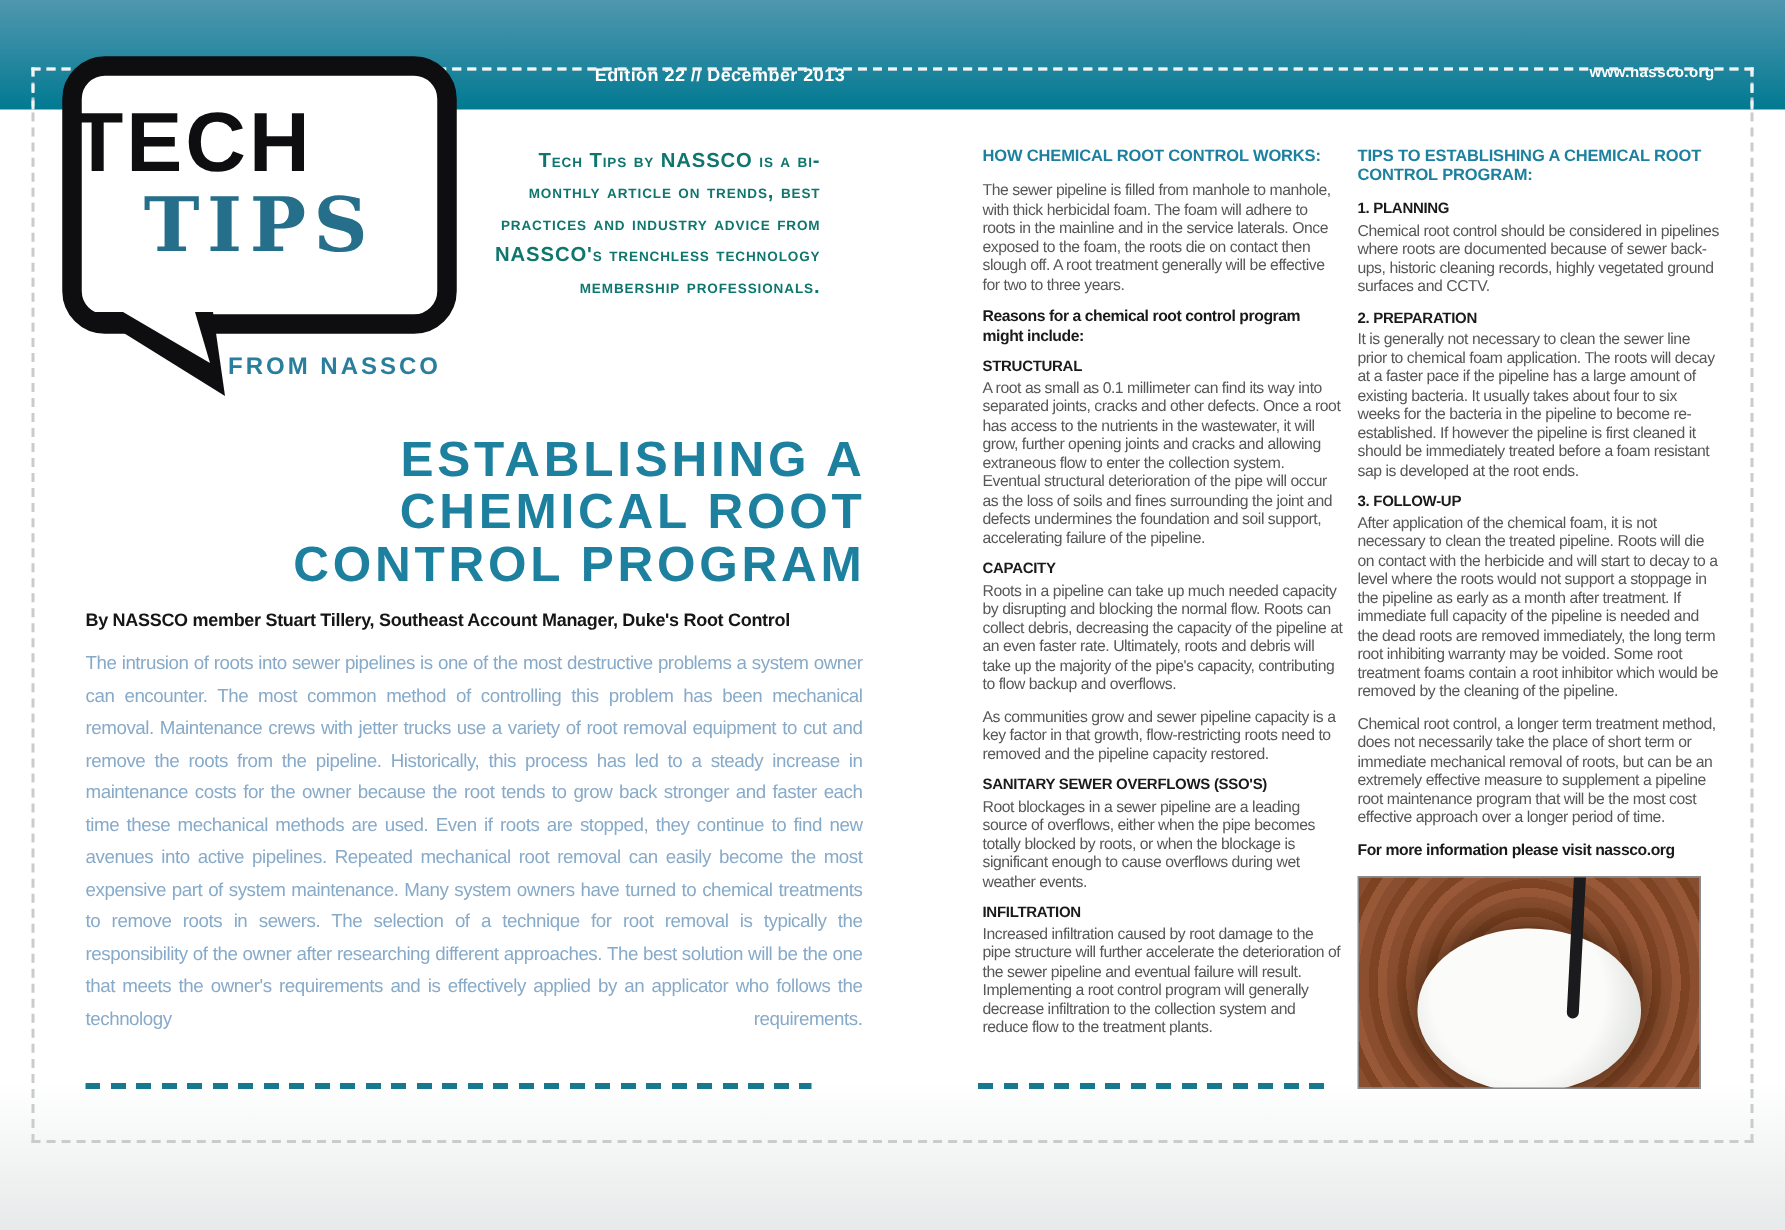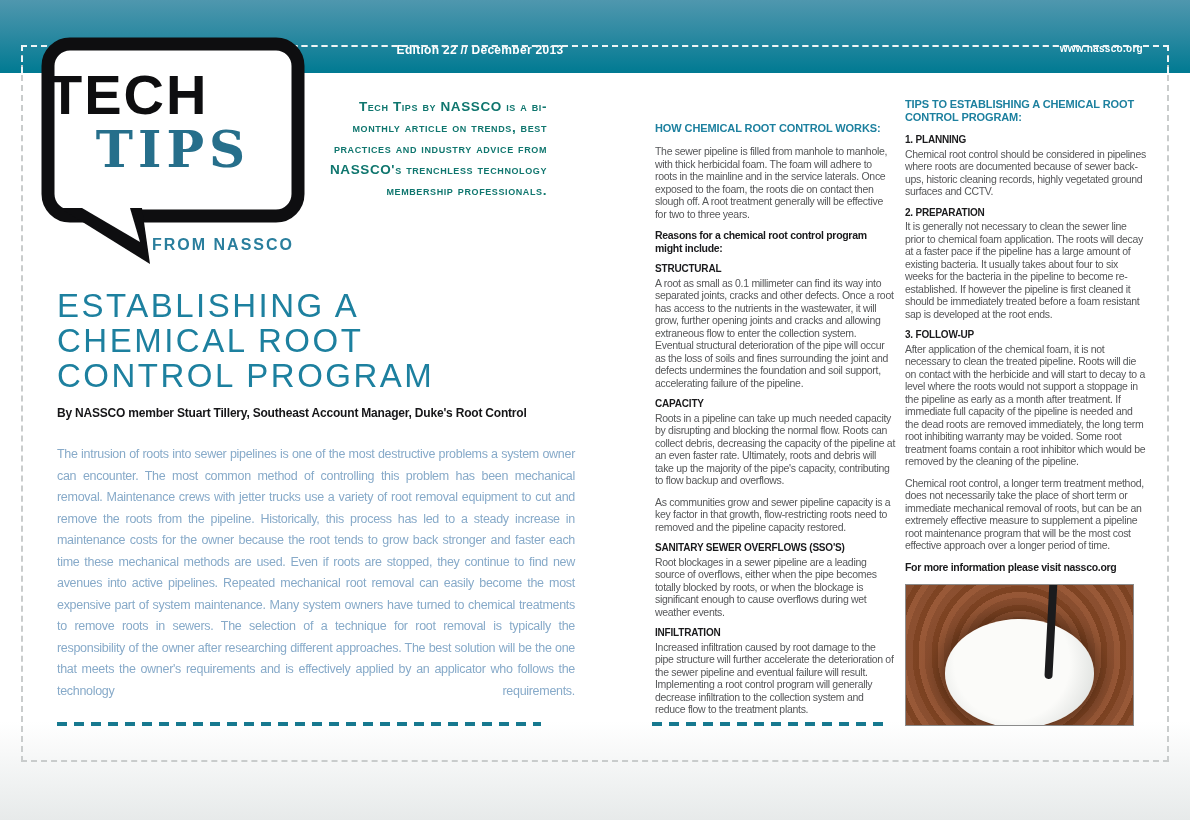--- a/index.html
+++ b/index.html
@@ -49,41 +49,41 @@
   }
   
   .intro{
     position:absolute;left:322px;top:96px;width:225px;text-align:right;
     font-variant:small-caps;font-size:13.5px;font-weight:600;line-height:21px;
     letter-spacing:.6px;color:#0f766e;z-index:4;
   }
   
   .headline{
     position:absolute;left:57px;top:288px;width:520px;
-    color:#1d809f;font-size:33px;font-weight:400;line-height:35px;letter-spacing:2.5px;
+    color:#1d809f;font-size:33px;font-weight:700;line-height:35px;letter-spacing:2.5px;text-align:right;
   }
   .byline{
     position:absolute;left:57px;top:406px;width:530px;white-space:nowrap;
     color:#161618;font-size:12px;font-weight:700;letter-spacing:-.2px;
   }
   .lead{
-    position:absolute;left:57px;top:444px;width:518px;margin:0;
+    position:absolute;left:57px;top:432px;width:518px;margin:0;
     color:#87aac9;font-size:12.5px;letter-spacing:-.3px;line-height:21.5px;
     text-align:justify;text-align-last:justify;
   }
   
   .tdash{
     position:absolute;top:722px;height:4px;z-index:4;
     background:repeating-linear-gradient(90deg,#17798f 0 10px,transparent 10px 17px);
   }
   .tdash-left{left:57px;width:484px;}
   .tdash-mid{left:652px;width:233px;}
   
   .col{position:absolute;top:98px;color:#565759;font-size:10.5px;line-height:12.5px;letter-spacing:-.3px;}
-  .col-mid{left:655px;width:240px;margin-top:24px;}
+  .col-mid{left:655px;width:240px;}
   .col-right{left:905px;width:242px;}
   .col h3{
     margin:0 0 10px 0;color:#1d809f;font-size:11px;font-weight:700;
     line-height:13px;letter-spacing:-.1px;
   }
   .col h3.nowrap{white-space:nowrap;}
   .col h4{margin:9px 0 1px 0;color:#1a1a1c;font-size:10px;font-weight:700;letter-spacing:-.2px;}
   .col p{margin:0 0 0 0;}
   .col p + p{margin-top:9px;}
   .col .subhead{margin-top:9px;color:#1a1a1c;font-weight:700;}

